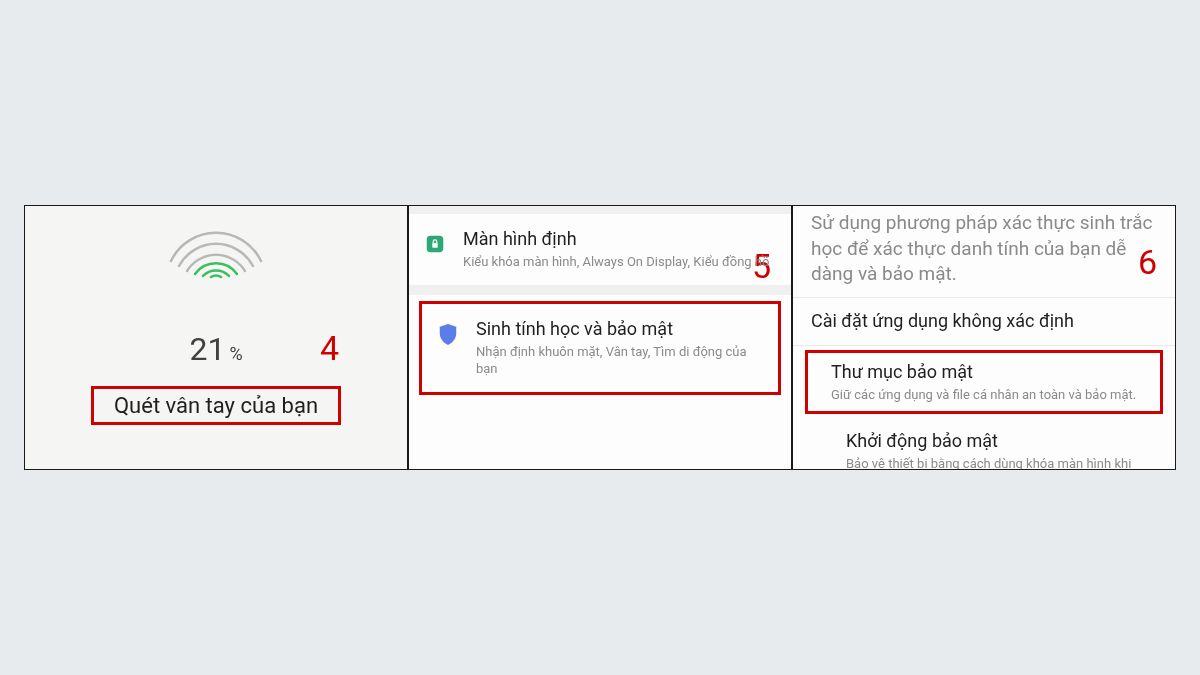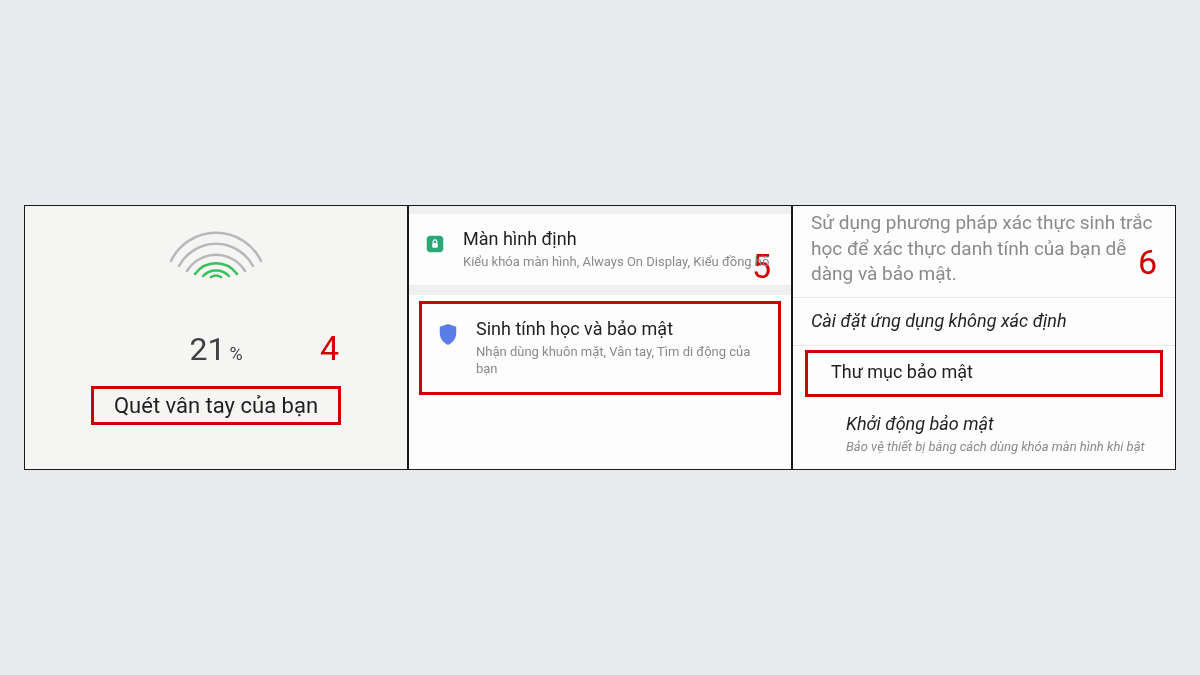--- a/index.html
+++ b/index.html
@@ -117,21 +117,20 @@
     .right-top {
       padding: 4px 18px 10px 18px;
       font-size: 19px;
       color: #8a8a8a;
       line-height: 1.35;
       border-bottom: 1px solid #eaeaea;
     }
     .right-item {
       padding: 12px 24px 10px 18px;
       border-bottom: 1px solid #eaeaea;
-      font-style: italic;
     }
     .right-item.no-border {
       border-bottom: none;
       margin-left: 35px;
     }
     .right-title {
       font-size: 18px;
       color: #1f1f1f;
       margin-bottom: 4px;
     }
@@ -201,36 +200,37 @@
     <div class="card-sep"></div>
 
     <div class="settings-item red-border" style="margin:6px 10px 0 10px;">
       <div class="settings-icon">
         <svg width="22" height="24" viewBox="0 0 24 26">
           <path d="M 12 2 L 21 5 V 12 C 21 18 17 23 12 25 C 7 23 3 18 3 12 V 5 Z" fill="#5b7de8"></path>
         </svg>
       </div>
       <div class="item-text">
         <div class="item-title">Sinh tính học và bảo mật</div>
-        <div class="item-sub">Nhận dùng khuôn mặt, Vân tay, Tìm di động của bạn</div>
+        <div class="item-sub">Nhận định khuôn mặt, Vân tay, Tìm di động của bạn</div>
       </div>
     </div>
   </div>
 
   <div class="panel panel-right">
     <div class="step-number step6">6</div>
 
     <div class="right-top">Sử dụng phương pháp xác thực sinh trắc học để xác thực danh tính của bạn dễ dàng và bảo mật.</div>
 
     <div class="right-item">
       <div class="right-title">Cài đặt ứng dụng không xác định</div>
     </div>
 
     <div class="secure-folder-box">
       <div class="right-title">Thư mục bảo mật</div>
+      <div class="right-sub">Giữ các ứng dụng và file cá nhân an toàn và bảo mật.</div>
     </div>
 
     <div class="right-item no-border">
       <div class="right-title">Khởi động bảo mật</div>
       <div class="right-sub">Bảo vệ thiết bị bằng cách dùng khóa màn hình khi bật</div>
     </div>
   </div>
 
 </div>
 

